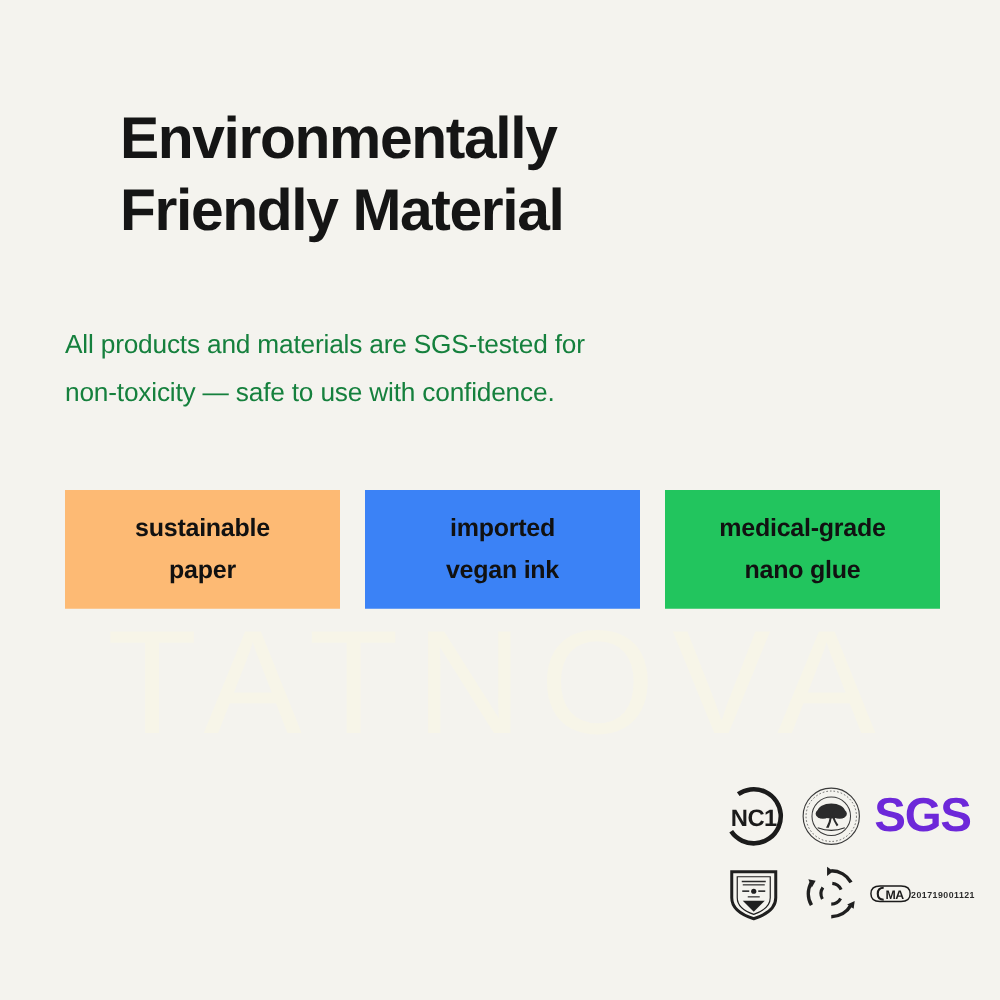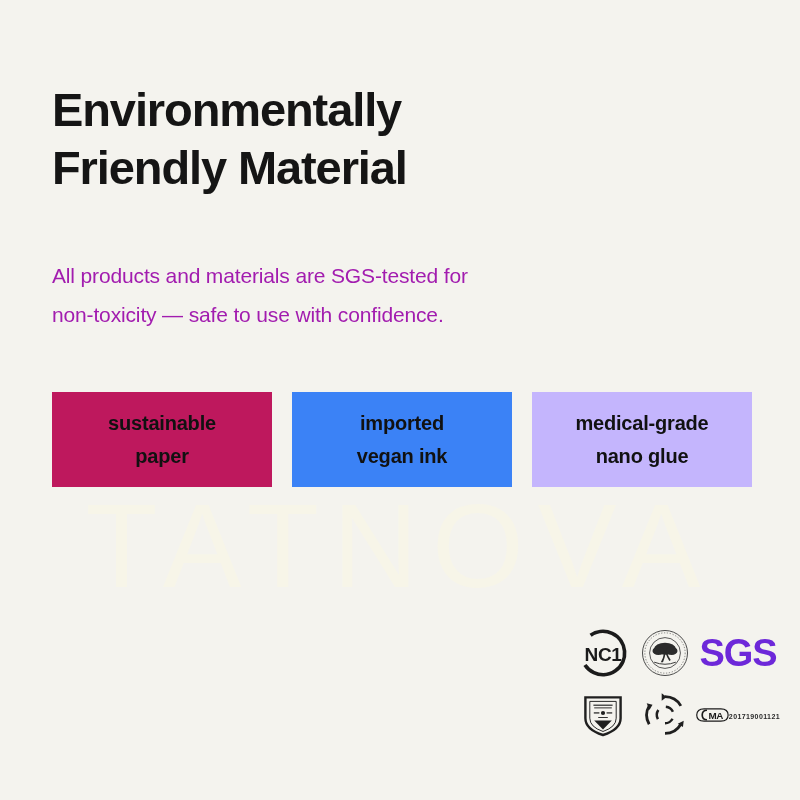--- a/index.html
+++ b/index.html
@@ -46,20 +46,21 @@
     width: 700px;
     font-family: "Liberation Sans", sans-serif;
     font-weight: 700;
     font-size: 47px;
     line-height: 1.22;
     letter-spacing: -1.1px;
     color: #151515;
   }
   .headline .line {
     display: block;
+    margin-left: 44px;
   }
 
   
   .subtitle {
     position: absolute;
     left: 52px;
     top: 236px;
     width: 620px;
     font-family: "Liberation Sans", sans-serif;
     font-weight: 400;
@@ -152,38 +153,38 @@
 
 <div id="page" style="background: rgb(244, 243, 238);">
 
   <div class="watermark" style="color: rgb(247, 245, 232);">TATNOVA</div>
 
   <h1 class="headline" style="color: rgb(21, 21, 21);">
     <span class="line">Environmentally</span>
     <span class="line">Friendly Material</span>
   </h1>
 
-  <p class="subtitle" style="color: #a21caf;">
+  <p class="subtitle" style="color: #15803d;">
     <span class="line">All products and materials are SGS-tested for</span>
     <span class="line">non-toxicity — safe to use with confidence.</span>
   </p>
 
   <div class="badges">
 
-    <div class="badge" id="badge-0" style="background: #be185d; color: rgb(17, 17, 17);">
+    <div class="badge" id="badge-0" style="background: #fdba74; color: rgb(17, 17, 17);">
       <span class="bline">sustainable</span>
       <span class="bline">paper</span>
     </div>
 
     <div class="badge" id="badge-1" style="background: #3b82f6; color: rgb(17, 17, 17);">
       <span class="bline">imported</span>
       <span class="bline">vegan ink</span>
     </div>
 
-    <div class="badge" id="badge-2" style="background: #c4b5fd; color: rgb(17, 17, 17);">
+    <div class="badge" id="badge-2" style="background: #22c55e; color: rgb(17, 17, 17);">
       <span class="bline">medical-grade</span>
       <span class="bline">nano glue</span>
     </div>
 
   </div>
 
   <div class="certs">
 
     <div class="cert-row">
 

